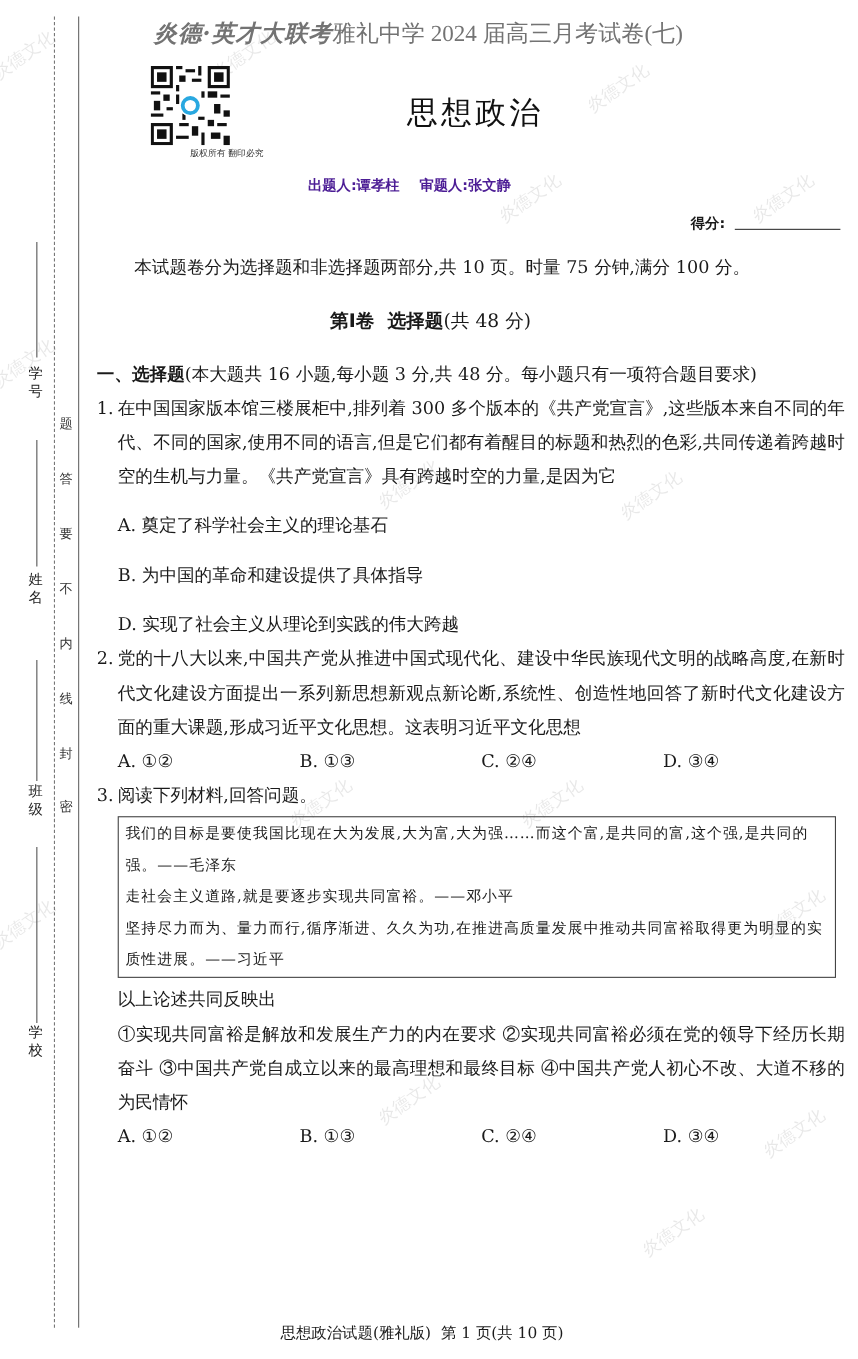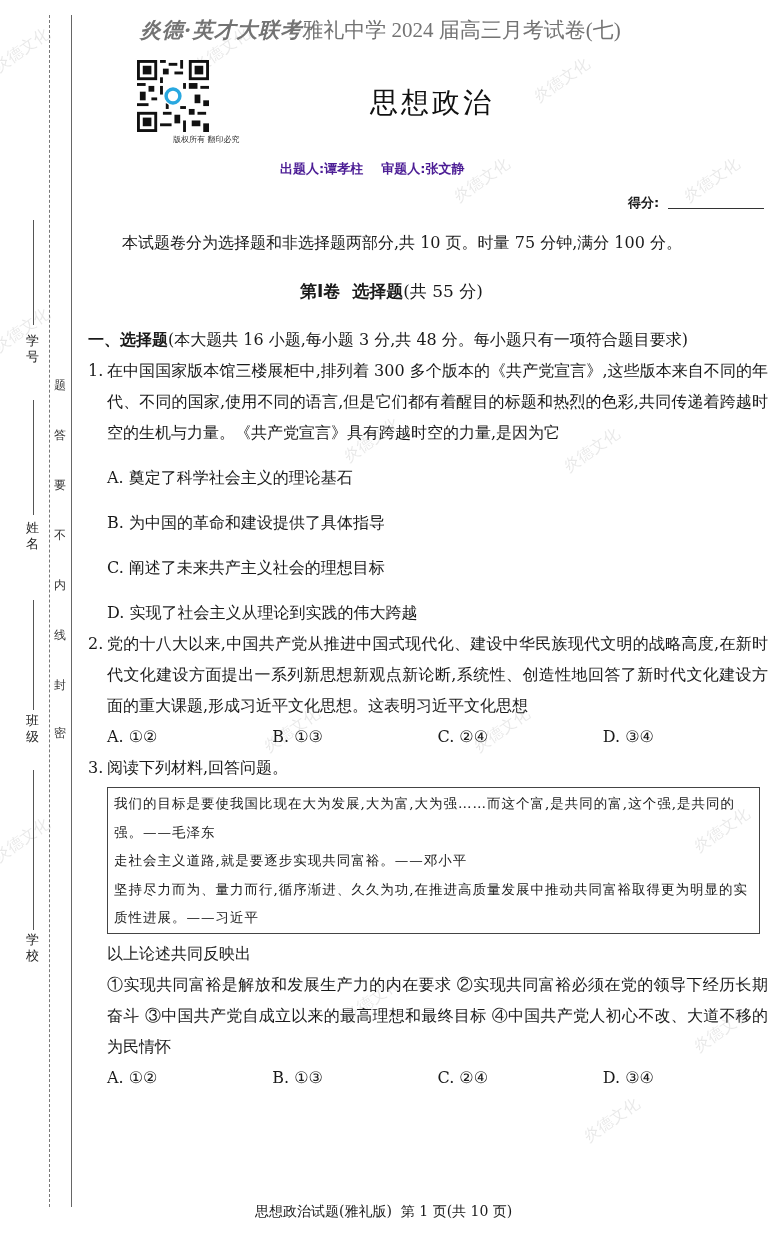--- a/index.html
+++ b/index.html
@@ -143,34 +143,33 @@
 </svg>
 <div class="qr-caption">版权所有 翻印必究</div>
 
 <div class="subject">思想政治</div>
 <div class="authors" style="white-space:pre">出题人:谭孝柱    审题人:张文静</div>
 <div class="score">得分:</div>
 <div class="score-line"></div>
 
 <div class="intro">本试题卷分为选择题和非选择题两部分,共 10 页。时量 75 分钟,满分 100 分。</div>
 <div class="part-title">
-  <b style="white-space:pre">第Ⅰ卷  选择题</b><span>(共 55 分)</span>
+  <b style="white-space:pre">第Ⅰ卷  选择题</b><span>(共 48 分)</span>
 </div>
 
 <div class="content">
   <div class="section-head">
     <b>一、选择题</b><span>(本大题共 16 小题,每小题 3 分,共 48 分。每小题只有一项符合题目要求)</span>
   </div>
 
   <div class="q">
     <span class="qnum">1.</span>
     <div class="qtext">在中国国家版本馆三楼展柜中,排列着 300 多个版本的《共产党宣言》,这些版本来自不同的年代、不同的国家,使用不同的语言,但是它们都有着醒目的标题和热烈的色彩,共同传递着跨越时空的生机与力量。《共产党宣言》具有跨越时空的力量,是因为它</div>
     <span class="opt">A. 奠定了科学社会主义的理论基石</span>
     <span class="opt">B. 为中国的革命和建设提供了具体指导</span>
-    <span class="opt">C. 阐述了未来共产主义社会的理想目标</span>
     <span class="opt">D. 实现了社会主义从理论到实践的伟大跨越</span>
   </div>
 
   <div class="q">
     <span class="qnum">2.</span>
     <div class="qtext">党的十八大以来,中国共产党从推进中国式现代化、建设中华民族现代文明的战略高度,在新时代文化建设方面提出一系列新思想新观点新论断,系统性、创造性地回答了新时代文化建设方面的重大课题,形成习近平文化思想。这表明习近平文化思想</div>
     <div class="opts-row">
       <span>A. ①②</span>
       <span>B. ①③</span>
       <span>C. ②④</span>

